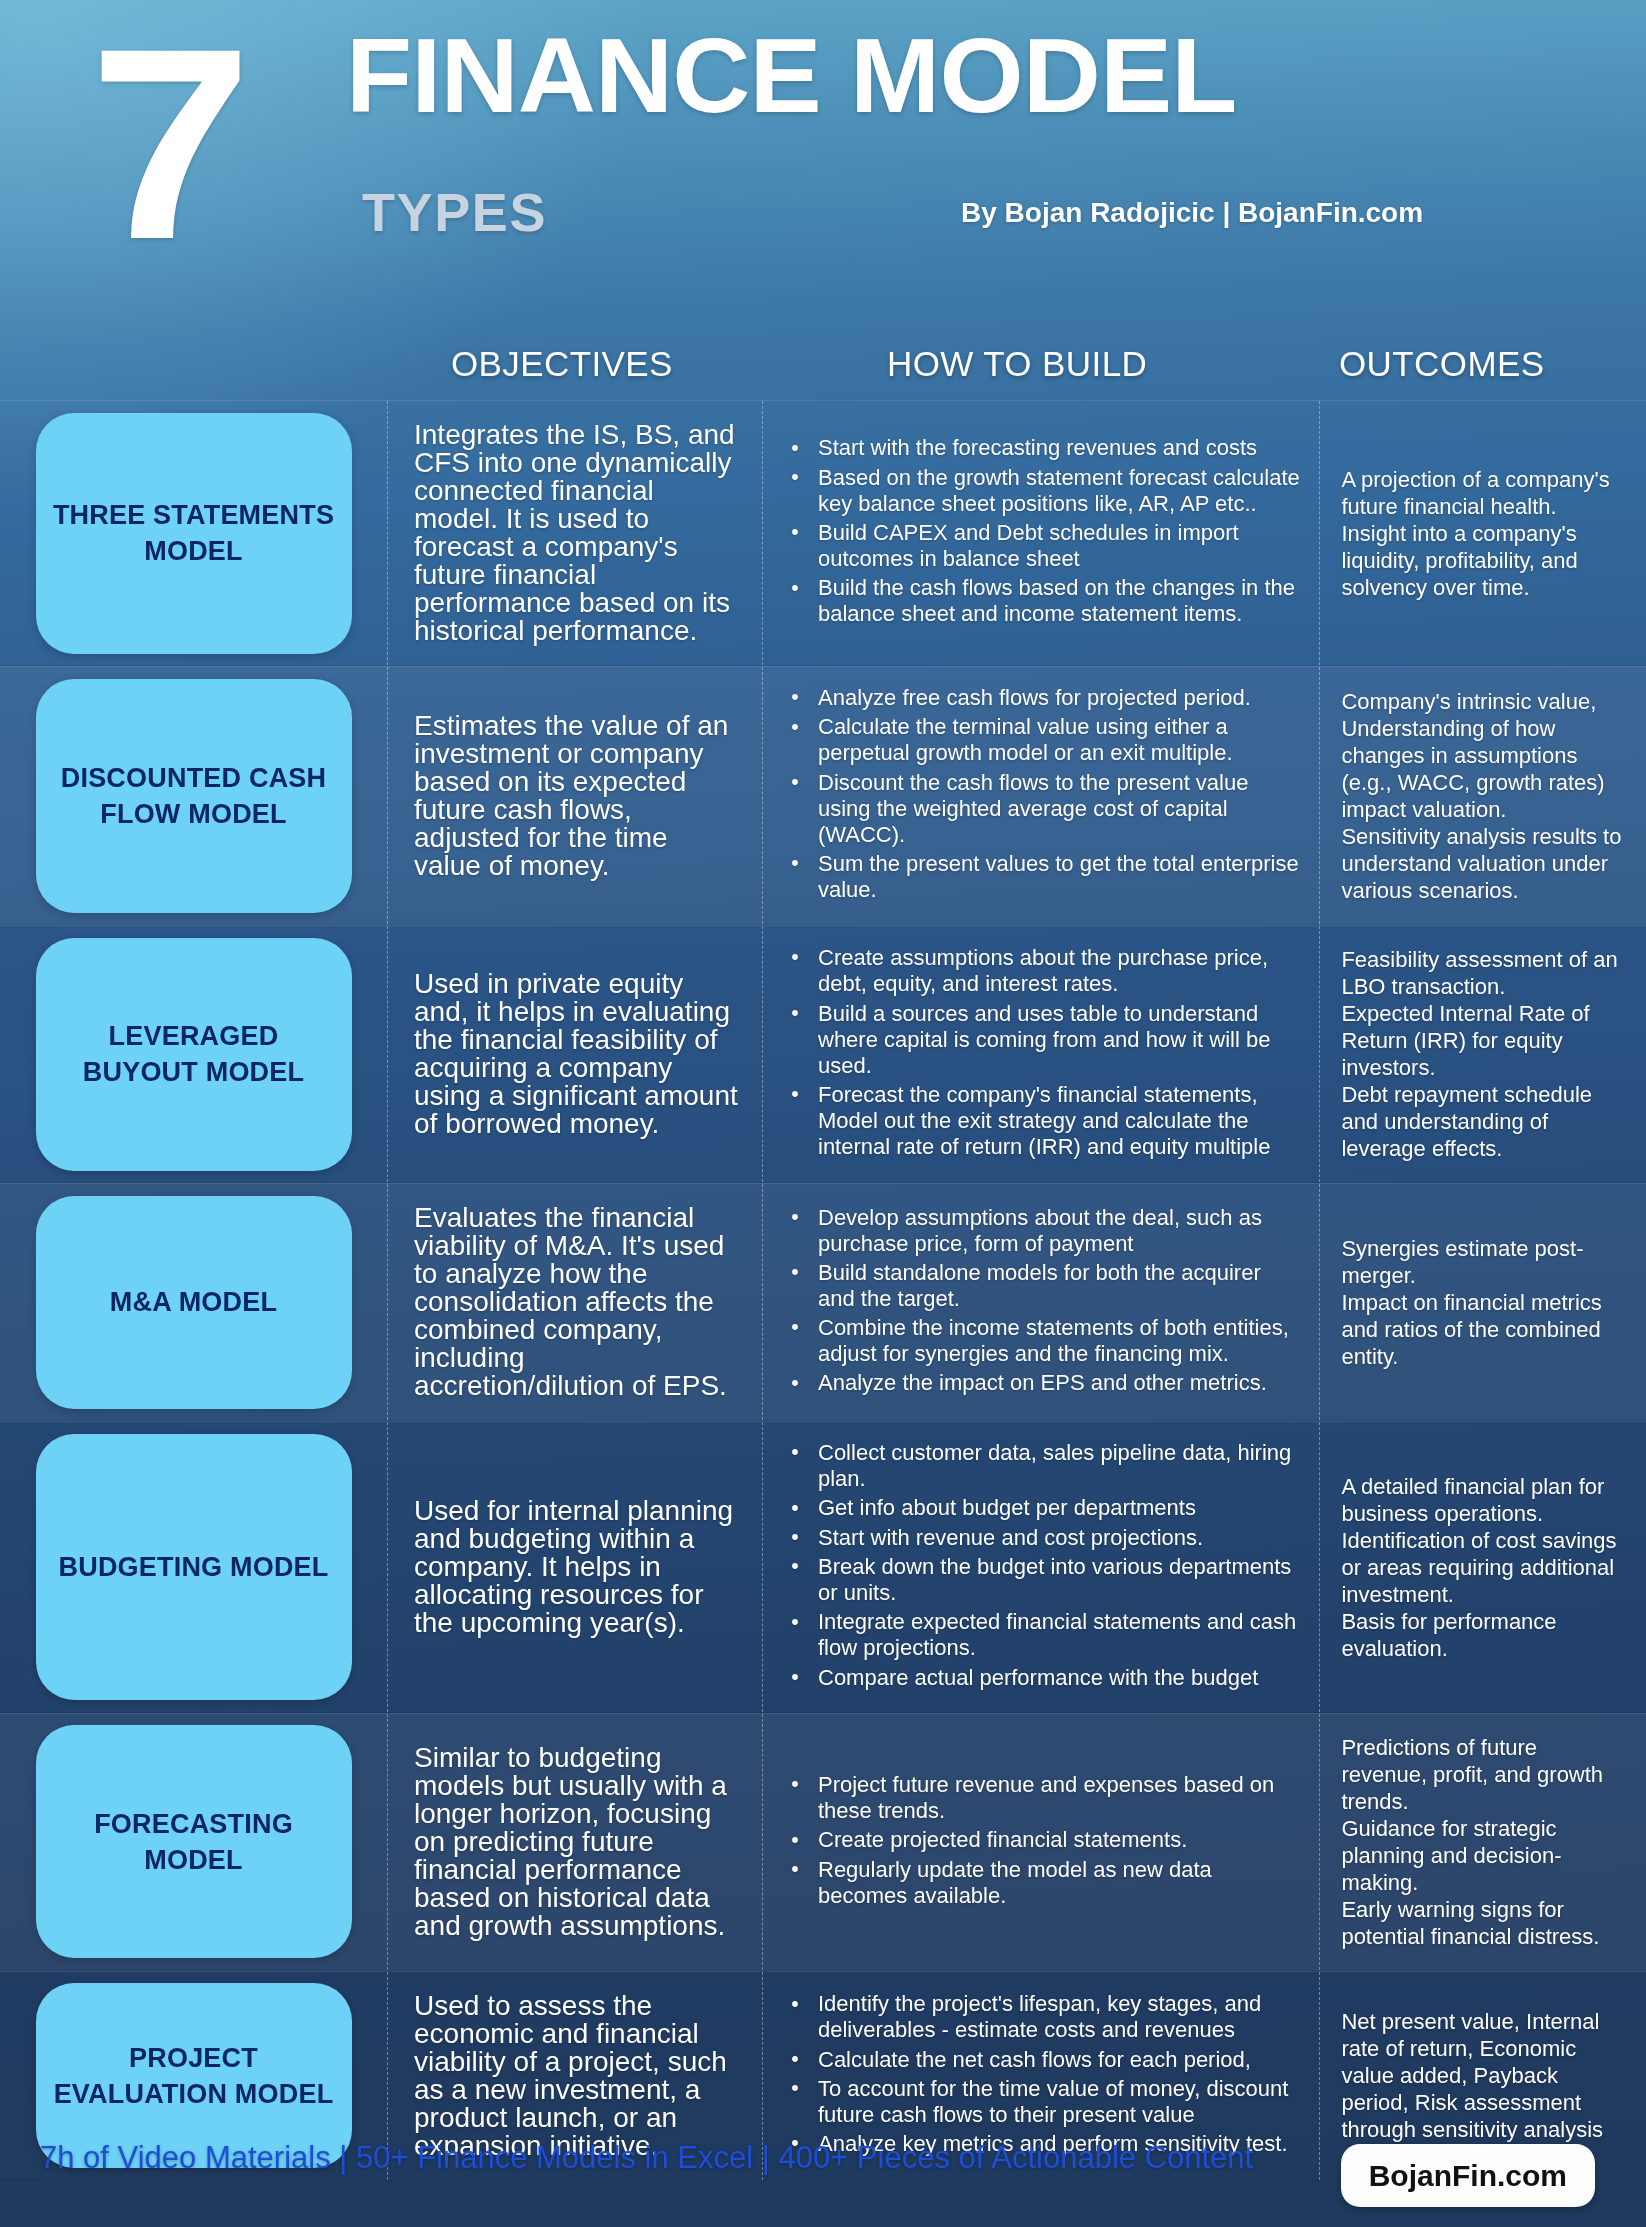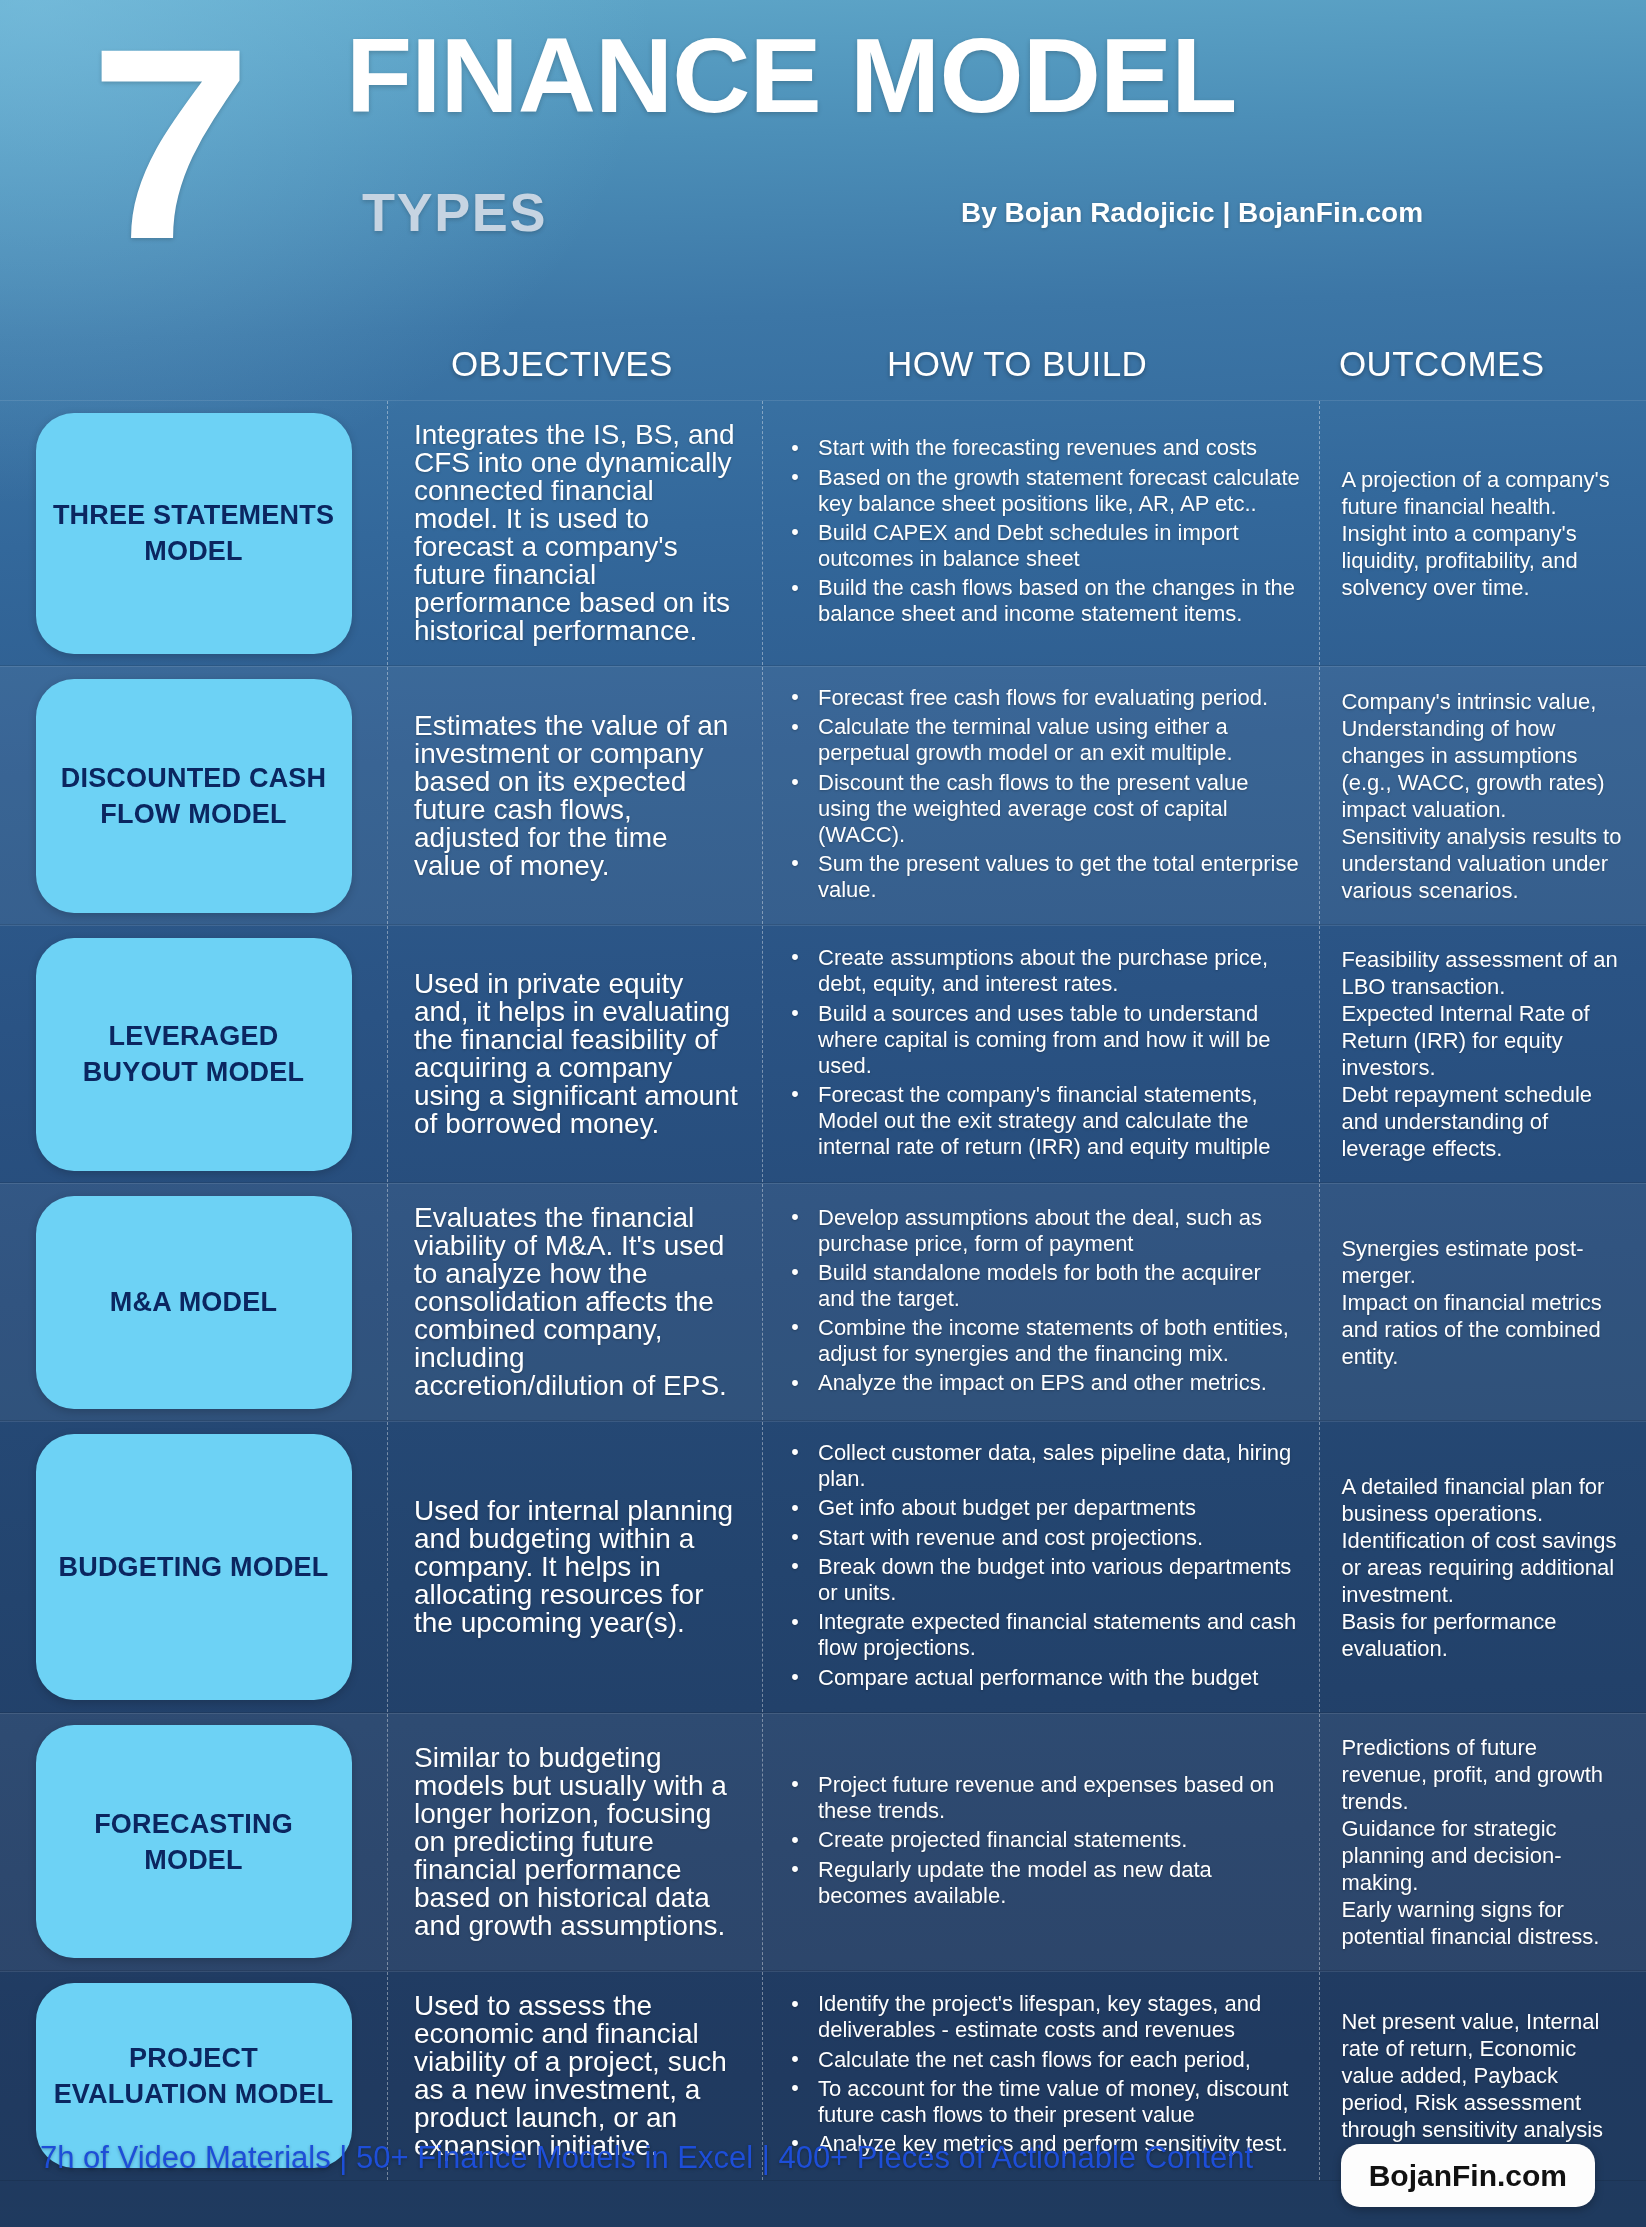--- a/index.html
+++ b/index.html
@@ -264,21 +264,21 @@
     </div>
     <div class="row alt">
       <div class="cell-pill">
         <div class="pill">DISCOUNTED CASH FLOW MODEL</div>
       </div>
       <div class="cell-obj">
         <p>Estimates the value of an investment or company based on its expected future cash flows, adjusted for the time value of money.</p>
       </div>
       <div class="cell-how">
         <ul>
-          <li>Forecast free cash flows for evaluating period.</li>
+          <li>Analyze free cash flows for projected period.</li>
           <li>Calculate the terminal value using either a perpetual growth model or an exit multiple.</li>
           <li>Discount the cash flows to the present value using the weighted average cost of capital (WACC).</li>
           <li>Sum the present values to get the total enterprise value.</li>
         </ul>
       </div>
       <div class="cell-out">
         <p style="white-space: pre-line;">Company's intrinsic value, Understanding of how changes in assumptions (e.g., WACC, growth rates) impact valuation.
 Sensitivity analysis results to understand valuation under various scenarios.</p>
       </div>
     </div>

